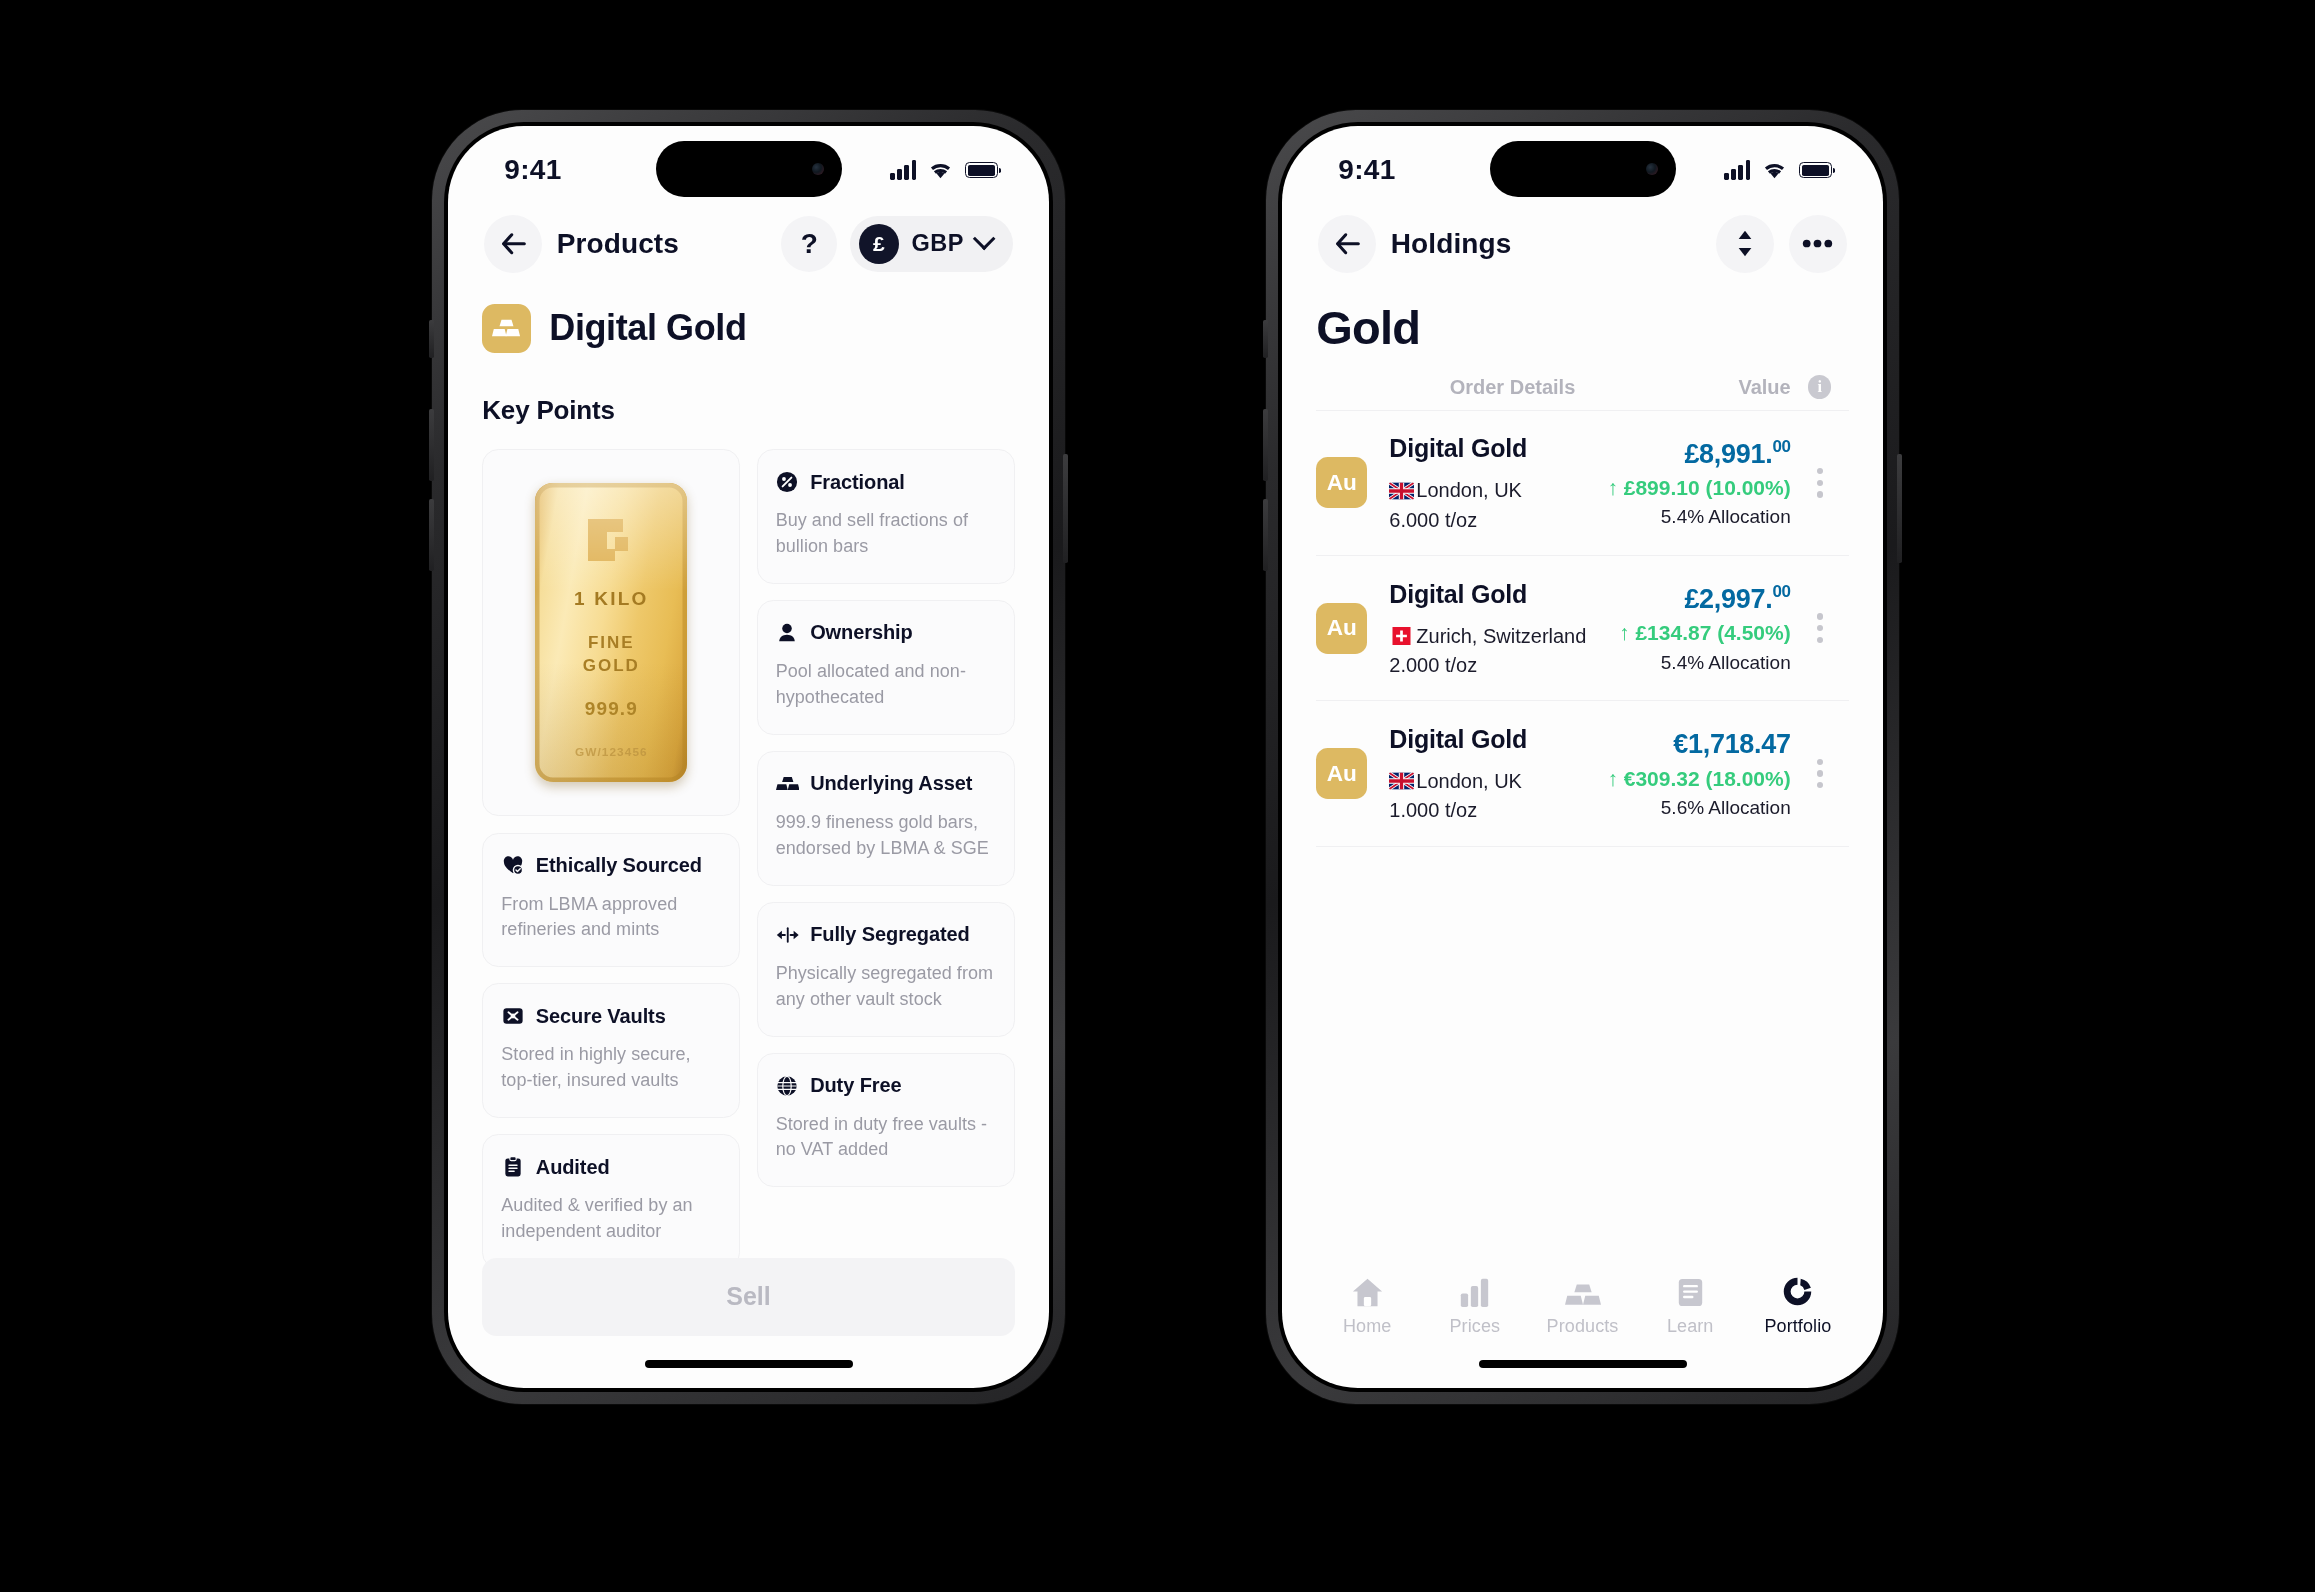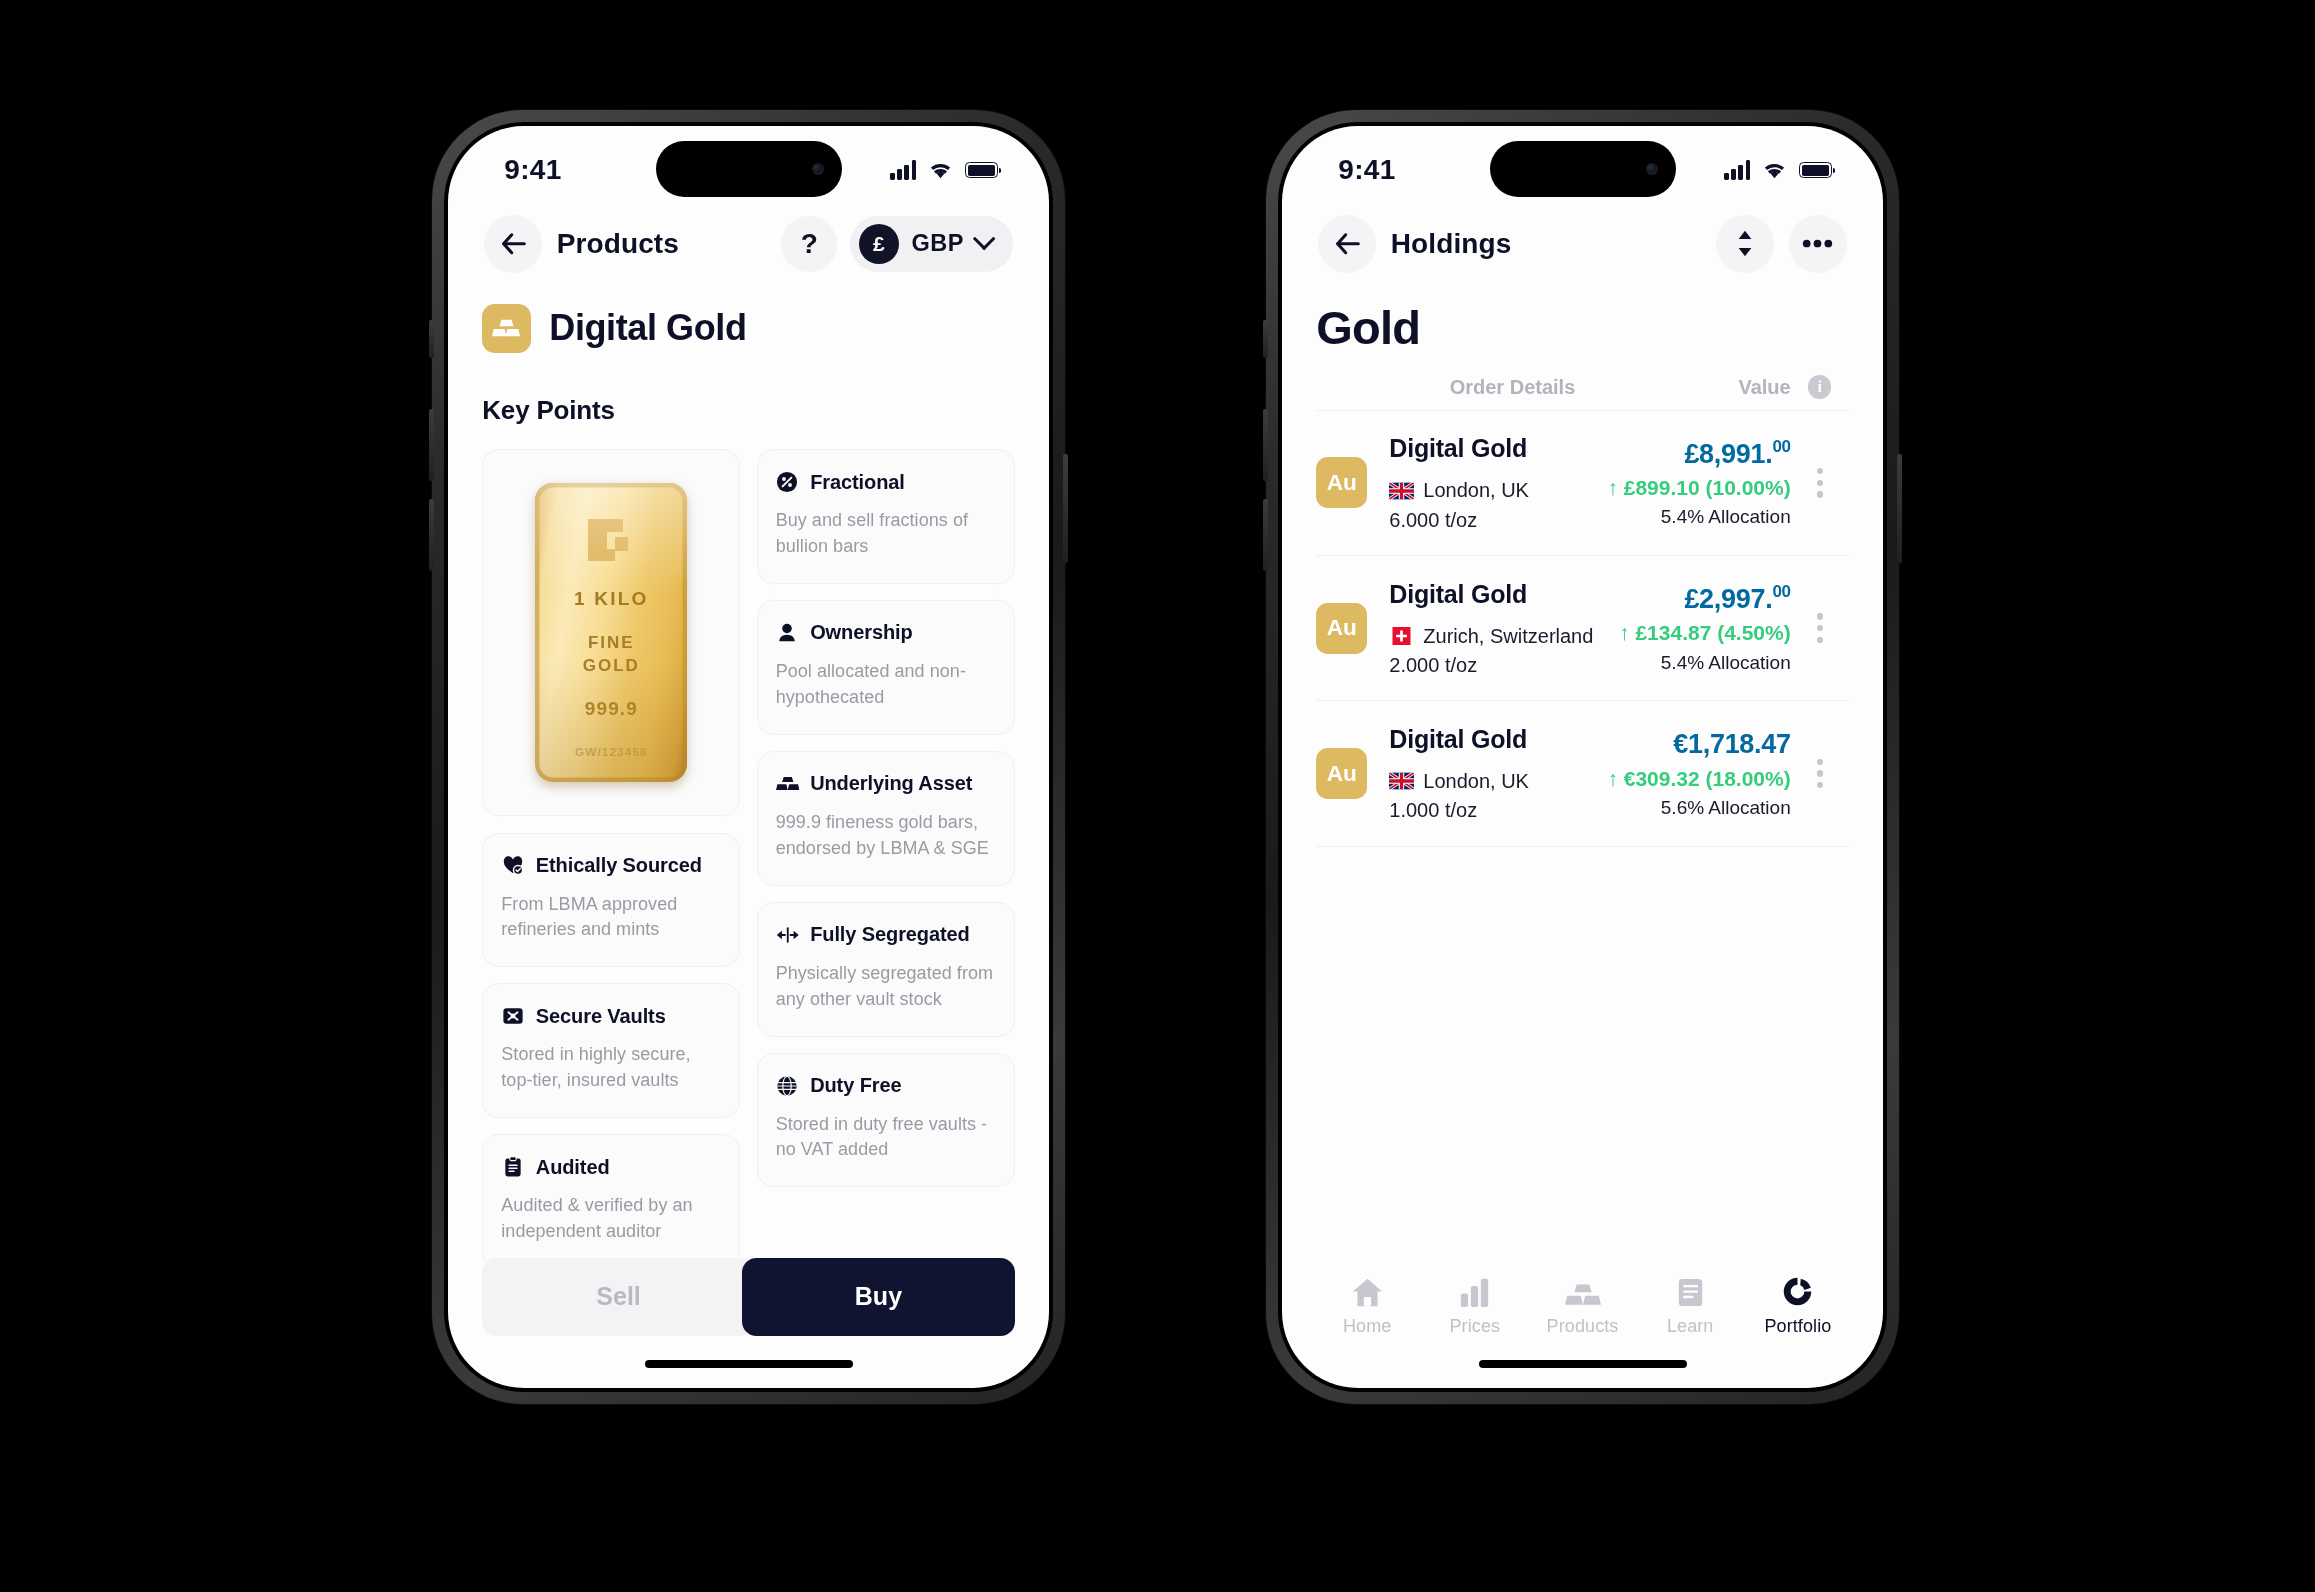--- a/index.html
+++ b/index.html
@@ -210,21 +210,21 @@
   }
   .holding-row:last-of-type{ border-bottom:0.9px solid #f0f0f2; }
   .au-badge{
     width:51px;height:51px;border-radius:11.8px;background:#ddb962;
     color:#fff;font-size:22.6px;font-weight:800;
     display:flex;align-items:center;justify-content:center;
     flex:0 0 auto;
   }
   .h-info{ flex:1 1 auto; padding-left:22px; }
   .h-name{ font-size:25px;font-weight:800;color:#0d1026;letter-spacing:-0.2px;}
-  .h-loc{ display:flex;align-items:center;gap:9px;margin-top:16px;font-size:20px;color:#1b1b2b;}
+  .h-loc{ display:flex;align-items:center;gap:2px;margin-top:16px;font-size:20px;color:#1b1b2b;}
   .h-qty{ font-size:20px;color:#1b1b2b;margin-top:6.3px;}
   .h-val{ text-align:right; flex:0 0 auto; }
   .h-price{ font-size:27px;font-weight:800;color:#0369a1;letter-spacing:-0.3px;}
   .h-price sup{ font-size:17px; font-weight:800; top:-.05em; position:relative;}
   .h-delta{ font-size:21px;font-weight:700;color:#35cc7d;margin-top:6.3px;}
   .h-alloc{ font-size:19px;color:#1b1b2b;margin-top:6.3px;}
   .kebab{ width:58px;display:flex;flex-direction:column;align-items:center;gap:5.4px;flex:0 0 auto;}
   .kebab i{ width:6.3px;height:6.3px;border-radius:50%;background:#c6c6cd;display:block;}
 
   .flag{ width:25px;height:18px;border-radius:2.7px;overflow:hidden;flex:0 0 auto;display:block;}
@@ -442,21 +442,20 @@
                   <span class="kp-title">Duty Free</span>
                 </div>
                 <div class="kp-desc">Stored in duty free vaults - no VAT added</div>
               </div>
             </div>
           </div>
         </div>
 
         <div class="cta-wrap">
           <div class="btn-sell">Sell</div>
-          <div class="btn-buy">Buy</div>
         </div>
         <div class="home-ind"></div>
       </div>
     </div>
   </div>
 
   <div class="phone phone-right">
     <span class="btn-side btn-silent"></span>
     <span class="btn-side btn-volup"></span>
     <span class="btn-side btn-voldn"></span>

